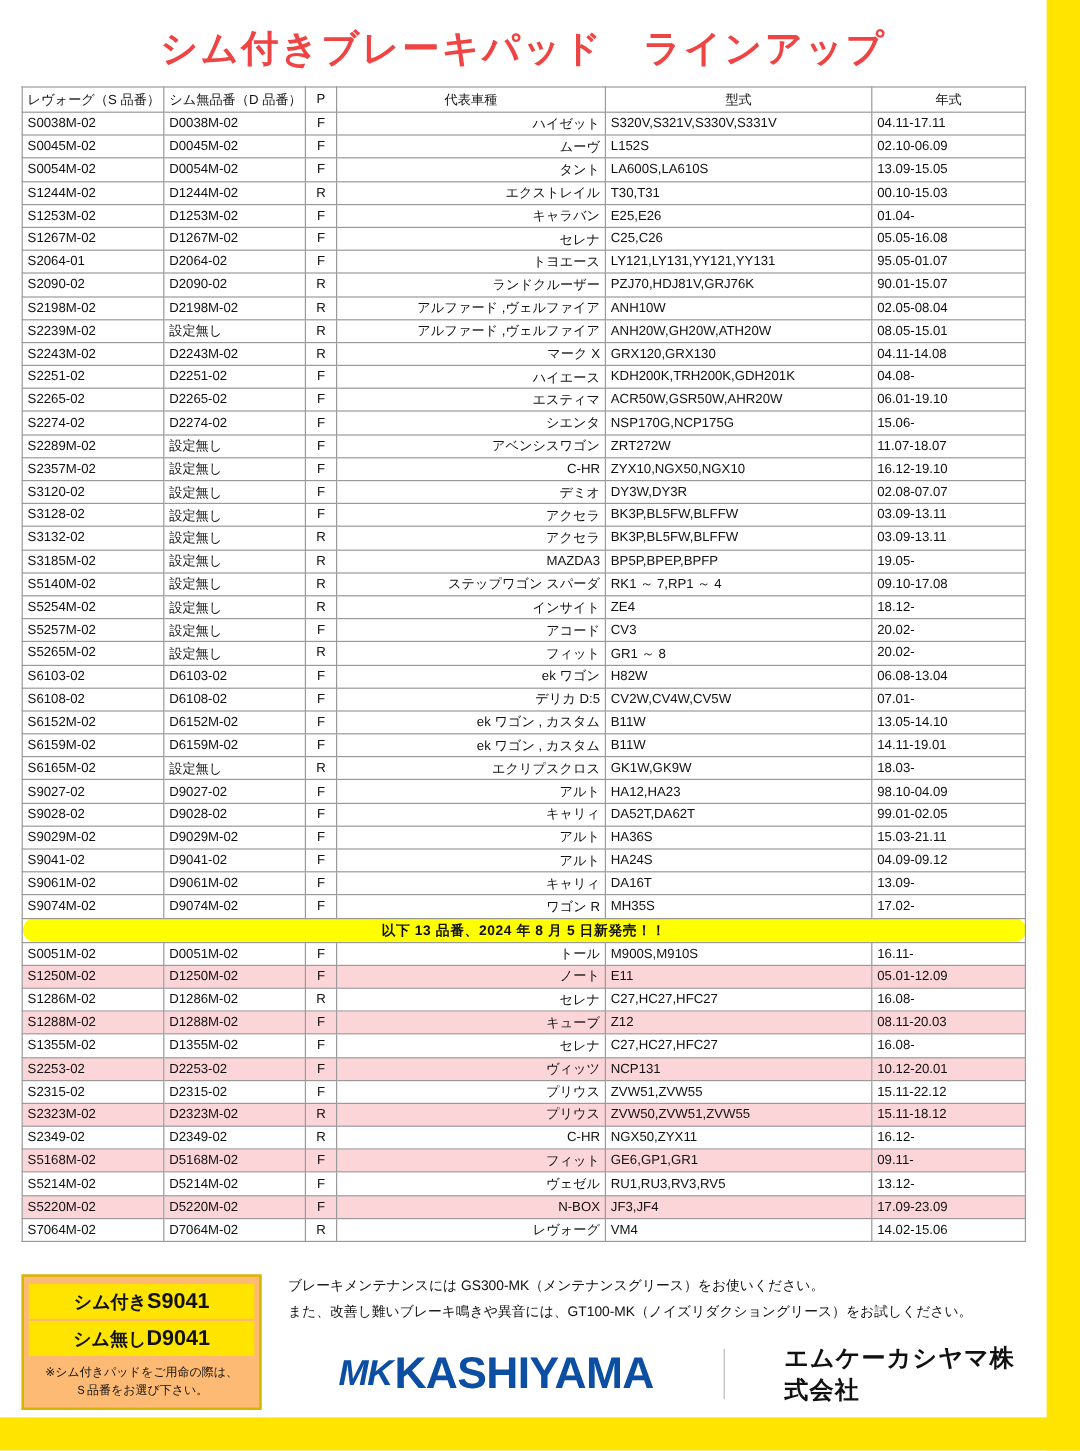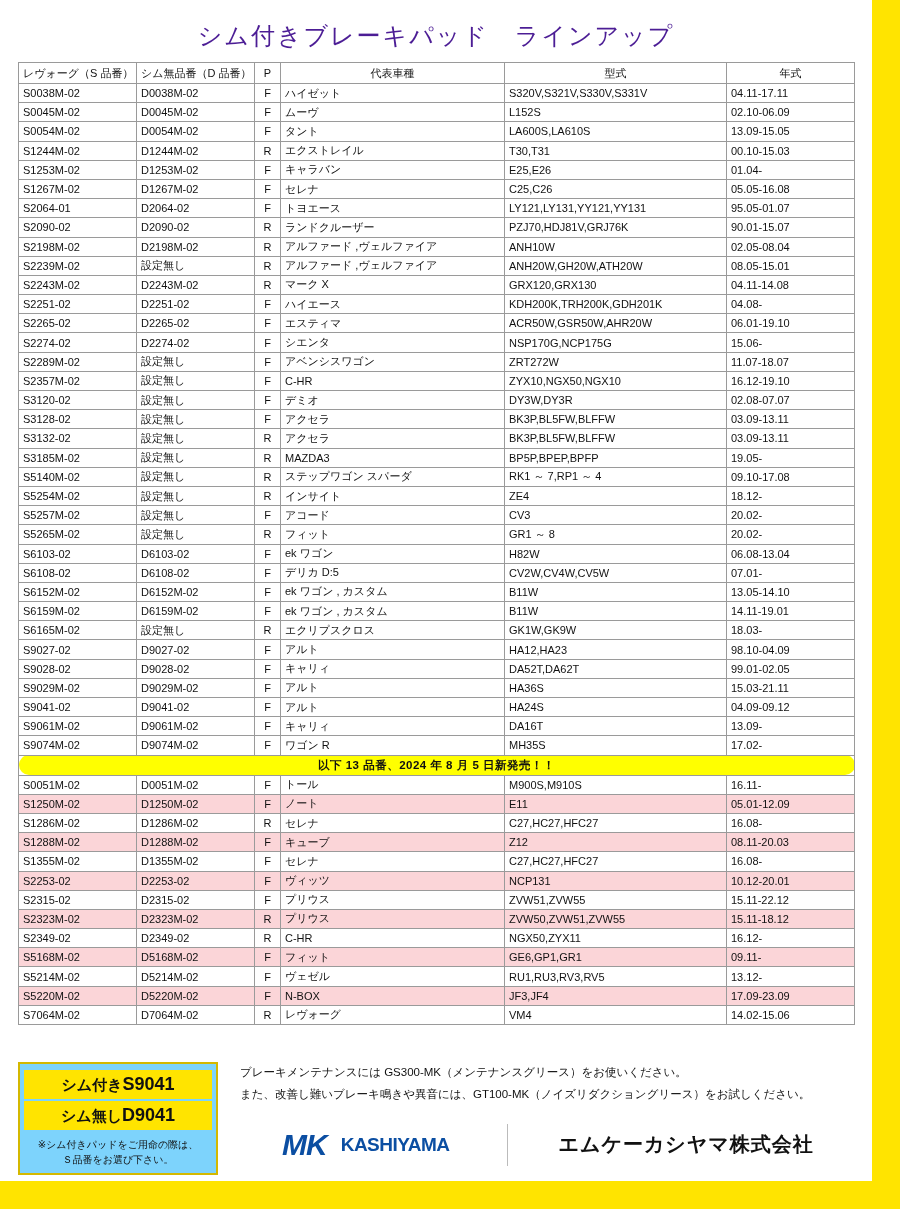--- a/index.html
+++ b/index.html
@@ -27,24 +27,24 @@
   .sheet {
     position: absolute;
     left: 0; top: 0;
     width: 872px;
     height: 1181px;
     background: #ffffff;
     padding: 14px 18px 0 18px;
   }
   .title {
     text-align: center;
-    font-size: 24px;
-    font-weight: normal;
+    font-size: 31px;
+    font-weight: bold;
     letter-spacing: 2px;
-    color: #4c1d95;
+    color: #ef4444;
     padding: 6px 0 10px 0;
   }
   table.lineup {
     border-collapse: collapse;
     width: 836px;
     margin: 0 auto;
     table-layout: fixed;
   }
   table.lineup th, table.lineup td {
     border: 1px solid #9a9a9a;
@@ -64,21 +64,21 @@
   }
   col.c0 { width: 118px; }
   col.c1 { width: 118px; }
   col.c2 { width: 26px; }
   col.c3 { width: 224px; }
   col.c4 { width: 222px; }
   col.c5 { width: 128px; }
 
   td.c-code, td.c-code2 { text-align: left; padding-left: 6px; }
   td.c-pos { text-align: center; }
-  td.c-model { text-align: left; }
+  td.c-model { text-align: right; }
   td.c-type { text-align: left; padding-left: 6px; }
   td.c-year { text-align: left; padding-left: 6px; }
 
   tr.notice td {
     background: #ffff00;
     text-align: center;
     font-weight: bold;
     font-size: 11.5px;
     height: 20px;
     letter-spacing: 0.5px;
@@ -91,21 +91,21 @@
     left: 18px;
     top: 1062px;
     width: 836px;
     height: 104px;
     display: flex;
     align-items: flex-start;
   }
   .note-box {
     width: 200px;
     border: 2px solid #d4b800;
-    background: #7dd3fc;
+    background: #fdba74;
     padding: 6px 4px 6px 4px;
     text-align: center;
   }
   .note-line {
     background: #ffe400;
     padding: 4px 2px;
     font-size: 15px;
     font-weight: bold;
     color: #111;
   }
@@ -139,25 +139,25 @@
     padding-left: 42px;
   }
   .logo-mk {
     font-size: 30px;
     font-weight: bold;
     font-style: italic;
     color: #0b4ea2;
     letter-spacing: -1px;
   }
   .logo-kashiyama {
-    font-size: 19px;
+    font-size: 37px;
     font-weight: bold;
     color: #0b4ea2;
     letter-spacing: -0.5px;
-    margin-left: 14px;
+    margin-left: 2px;
   }
   .divider {
     width: 1px;
     height: 42px;
     background: #bbb;
     margin: 0 24px 0 32px;
   }
   .company {
     font-size: 20px;
     font-weight: bold;

